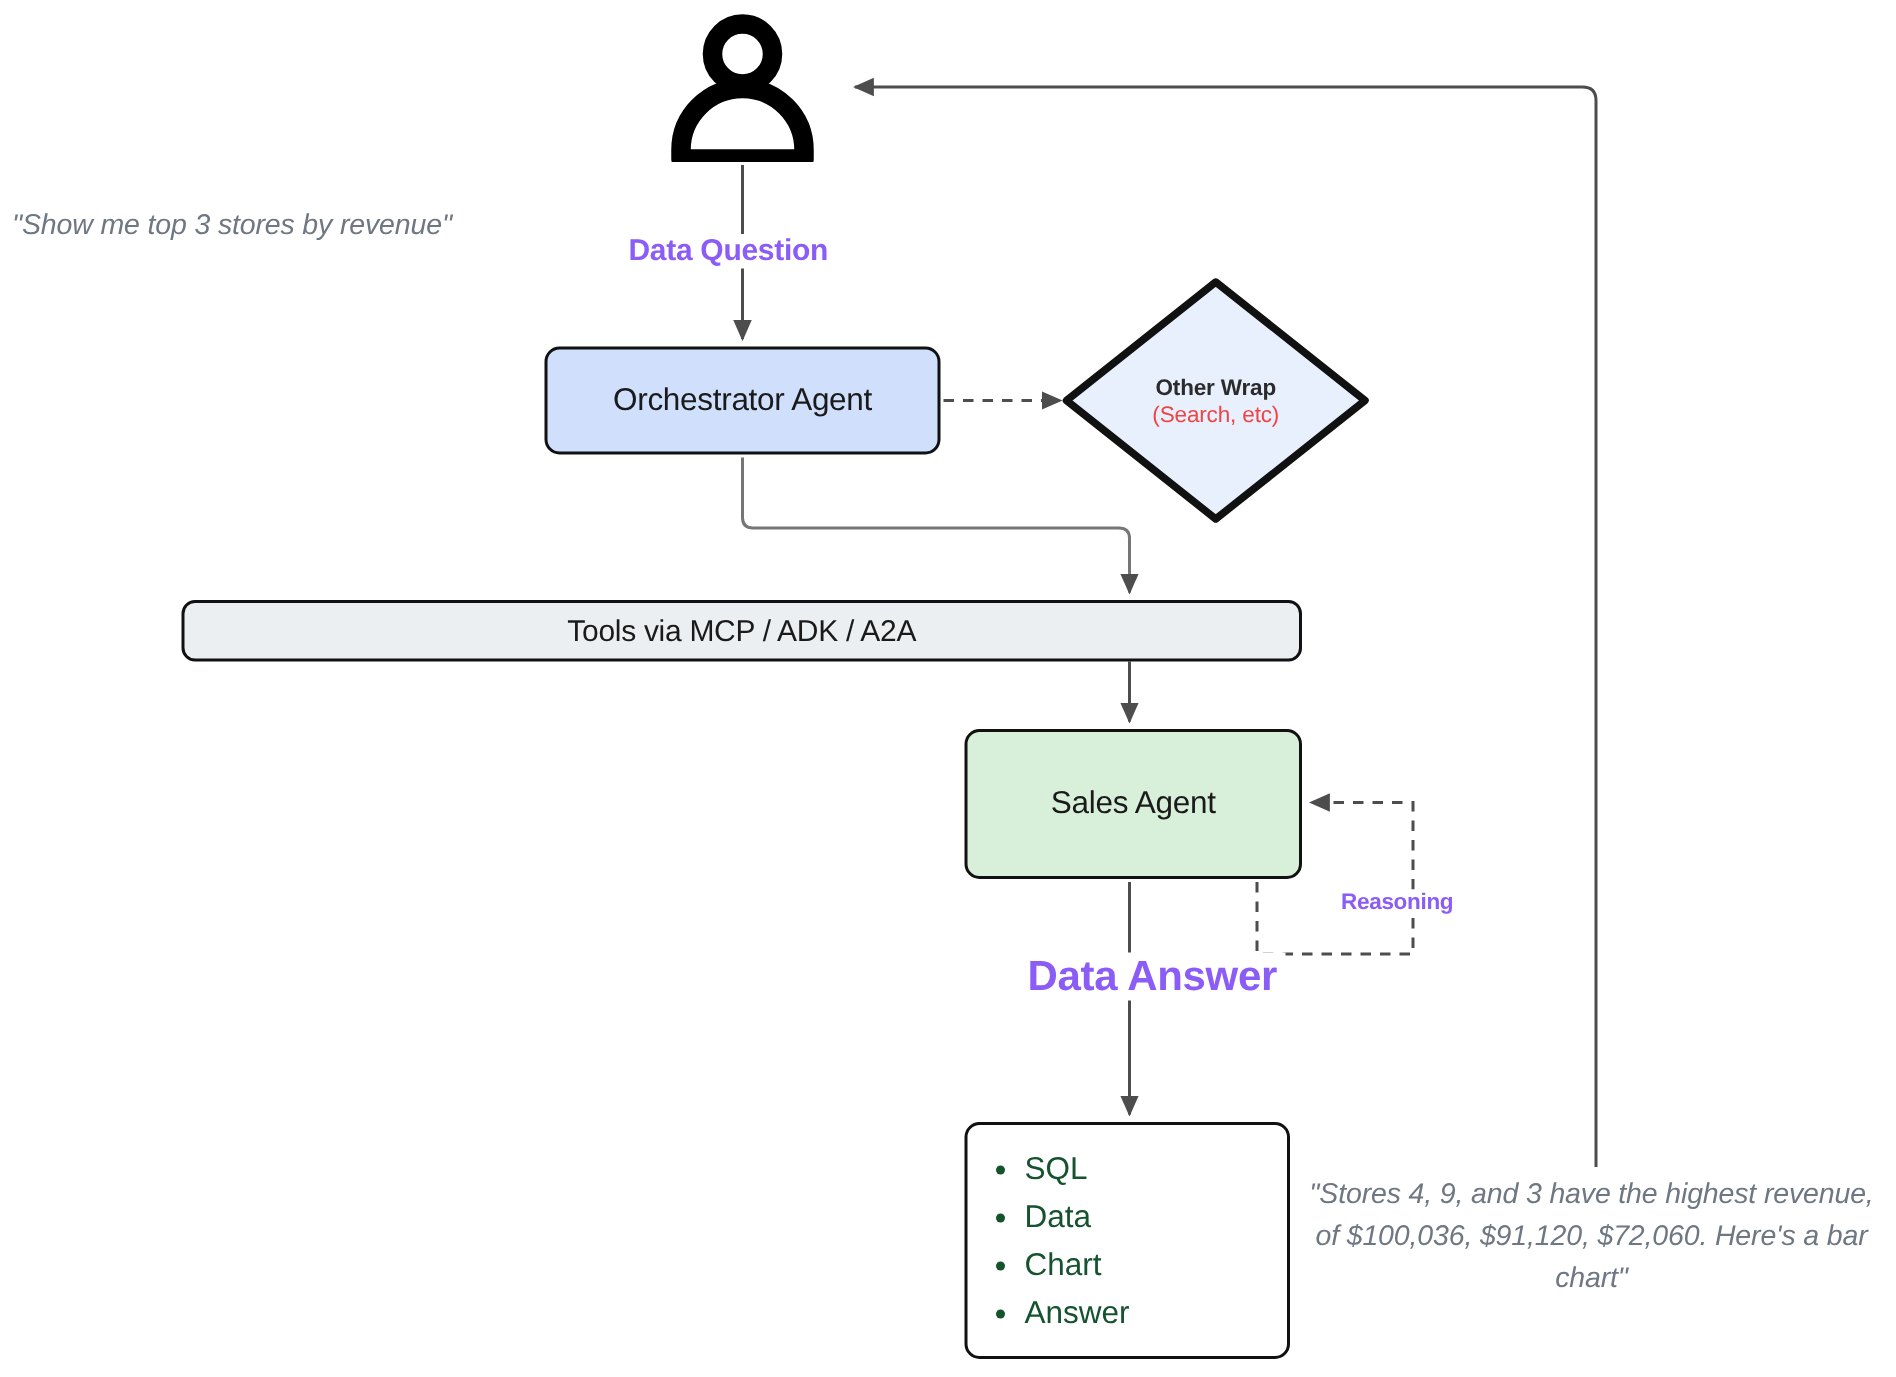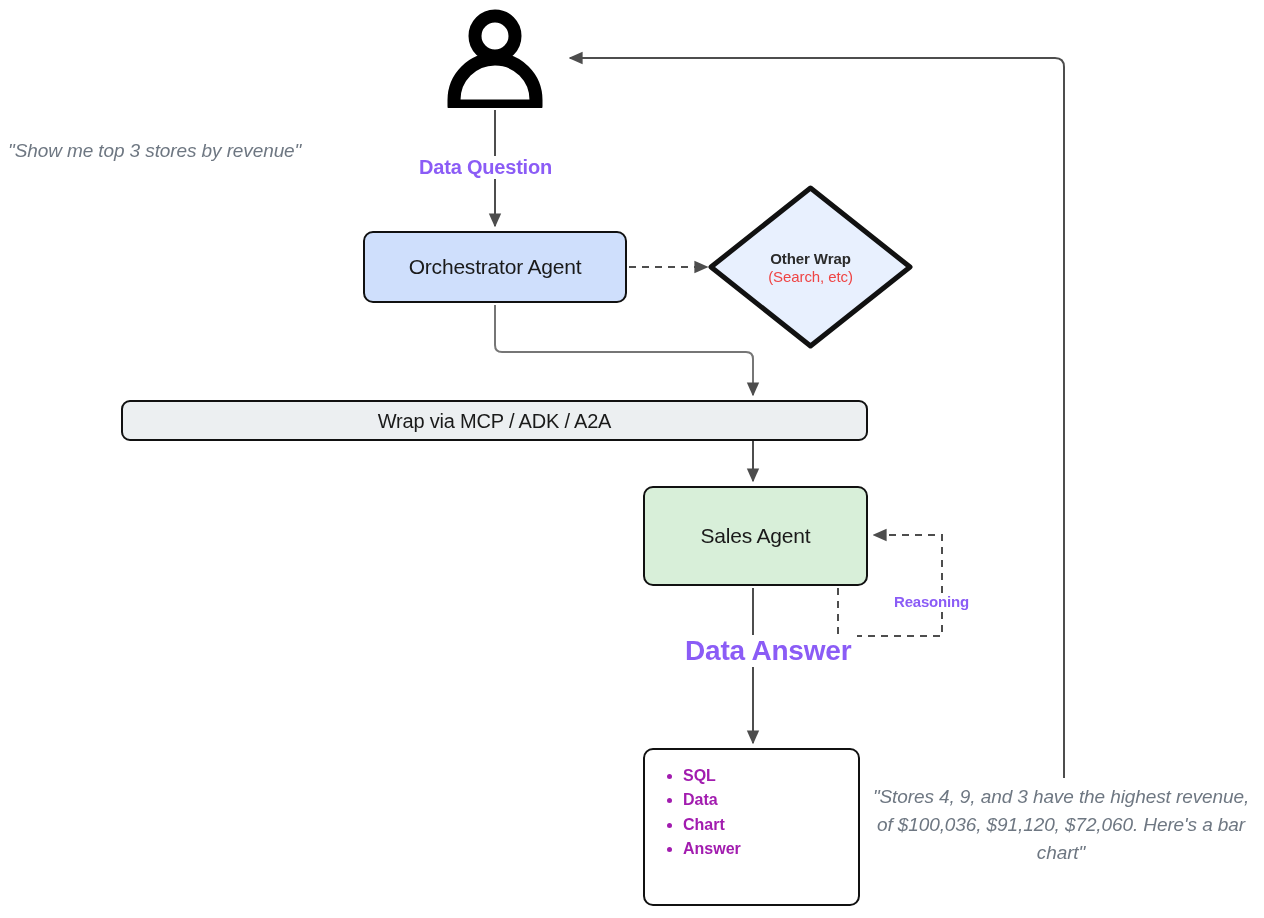--- a/index.html
+++ b/index.html
@@ -141,25 +141,25 @@
     border: 2.5px solid #111111;
     border-radius: 10px;
     padding: 14px 0 0 22px;
   }
   #output-box ul {
     margin: 0;
     padding: 0 0 0 16px;
     list-style: disc;
   }
   #output-box li {
-    font-size: 16px;
-    color: #a21caf;
+    font-size: 21px;
+    color: #14532d;
     line-height: 1.52;
     letter-spacing: 0px;
-    font-weight: bold;
+    font-weight: normal;
   }
 
   
   .edge-label {
     position: absolute;
     font-weight: bold;
     color: #8b5cf6;
     white-space: nowrap;
     background: #ffffff;
     padding: 0 6px;
@@ -257,21 +257,21 @@
     <svg class="diamond-shape" viewBox="0 0 205 164" width="205" height="164" preserveAspectRatio="none">
       <polygon points="102.5,3 202,82 102.5,161 3,82" fill="#e8f0fe" stroke="#111111" stroke-width="5" stroke-linejoin="round"></polygon>
     </svg>
     <div class="diamond-label">
       <div class="dl-title">Other Wrap</div>
       <div class="dl-sub">(Search, etc)</div>
     </div>
   </div>
 
   <div class="node" id="mcp-bar">
-    <span>Wrap via MCP / ADK / A2A</span>
+    <span>Tools via MCP / ADK / A2A</span>
   </div>
 
 
 
   <div class="node" id="sales-agent">
     <span>Sales Agent</span>
   </div>
 
   <div id="output-box">
     <ul>

